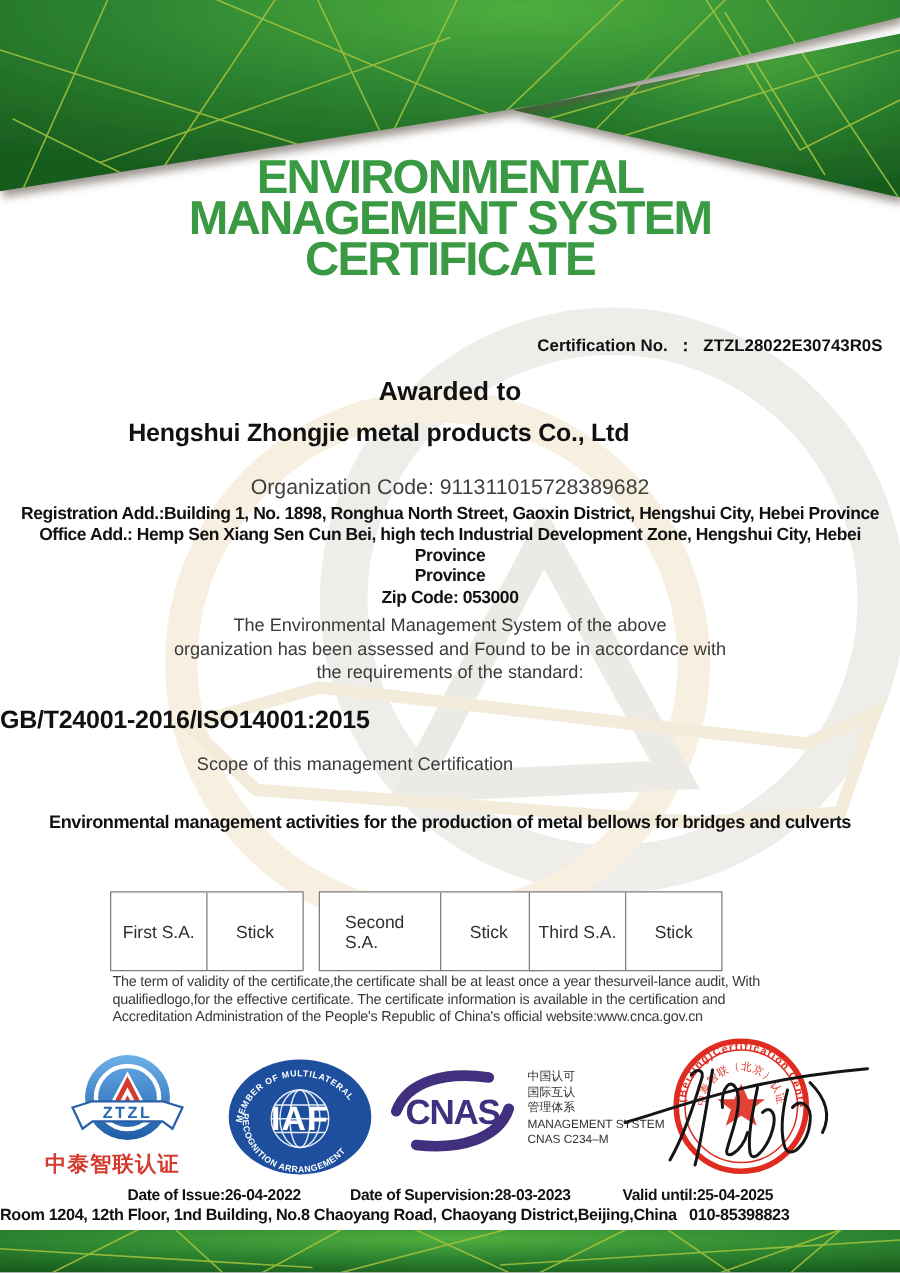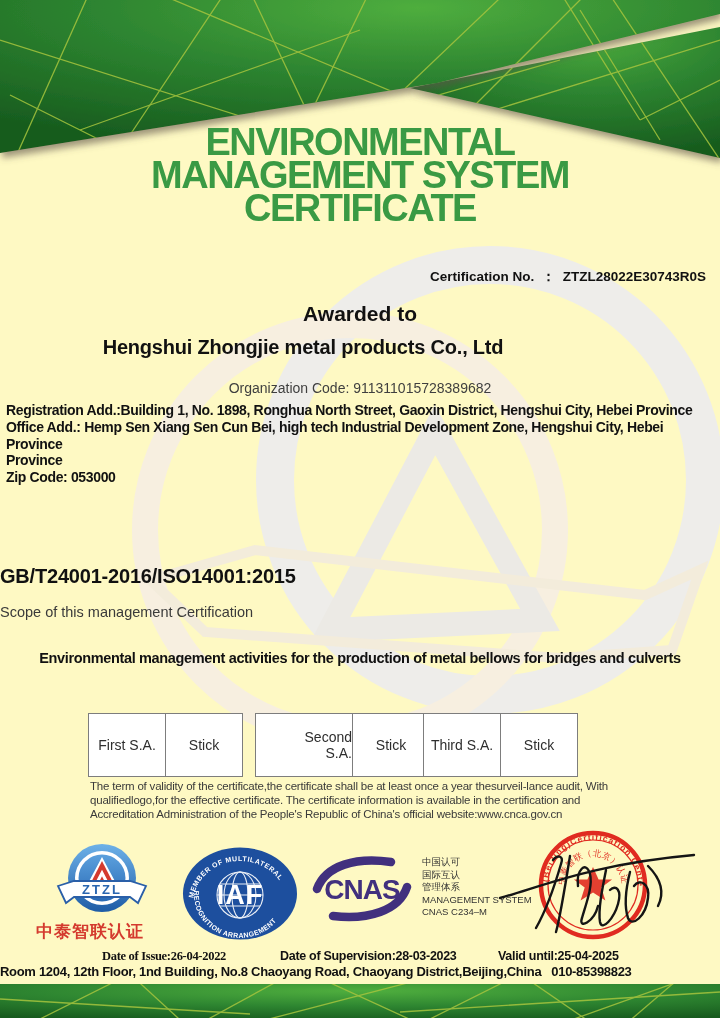--- a/index.html
+++ b/index.html
@@ -1,46 +1,46 @@
 <!DOCTYPE html>
 <html><head>
 <meta charset="utf-8">
 <style>
   html,body{margin:0;padding:0;background:#888;}
   #certificate{
     position:relative;width:720px;height:1018px;margin:0 auto;
-    background:#fef9c3;overflow:hidden;
+    background:#ffffff;overflow:hidden;
     font-family:"Liberation Sans","DejaVu Sans",sans-serif;
     color:#111;
   }
   .abs{position:absolute;}
   
   #header-svg{top:0;left:0;width:720px;height:215px;z-index:2;}
   #footer-svg{top:984px;left:0;width:720px;height:34px;z-index:2;}
   
   #watermark-svg{top:230px;left:0;width:720px;height:560px;z-index:0;}
   
   .title{
     top:126px;left:0;width:720px;text-align:center;z-index:3;
     font-size:38px;font-weight:700;line-height:33px;letter-spacing:-1.5px;
     color:#3a9a44;
   }
   
   .certno{top:268px;right:14px;font-size:13.5px;font-weight:700;z-index:3;white-space:pre;}
   .awarded{top:302px;left:0;width:720px;text-align:center;font-size:21px;font-weight:700;z-index:3;}
   .company{top:336px;left:0;width:606px;text-align:center;font-size:20px;font-weight:700;letter-spacing:-0.2px;z-index:3;}
-  .orgcode{top:380px;left:0;width:720px;text-align:center;font-size:14px;color:#3f3f3f;z-index:3;}
-  .addr{top:402px;left:6px;width:708px;text-align:left;font-size:14px;font-weight:700;line-height:16.8px;letter-spacing:-0.35px;z-index:3;}
+  .orgcode{top:380px;left:0;width:720px;text-align:center;font-size:17px;color:#3f3f3f;z-index:3;}
+  .addr{top:402px;left:6px;width:708px;text-align:center;font-size:14px;font-weight:700;line-height:16.8px;letter-spacing:-0.35px;z-index:3;}
   .statement{top:492px;left:0;width:720px;text-align:center;font-size:14.5px;line-height:18.5px;color:#3a3a3a;z-index:3;}
   .standard{top:565px;left:0;width:720px;text-align:left;font-size:20px;font-weight:700;letter-spacing:-0.2px;z-index:3;}
-  .scope{top:604px;left:0;width:568px;font-size:14.5px;color:#3a3a3a;z-index:3;}
+  .scope{top:604px;left:0;width:568px;text-align:center;font-size:14.5px;color:#3a3a3a;z-index:3;}
   .activities{top:650px;left:0;width:720px;text-align:center;font-size:14.5px;font-weight:700;letter-spacing:-0.35px;z-index:3;}
   
   .box-pair{
-    top:713px;display:flex;background:#fff;border:1px solid #7d7d7d;z-index:3;text-align:right;
+    top:713px;display:flex;background:#fff;border:1px solid #7d7d7d;z-index:3;
   }
   .box-cell{
     width:76px;height:62px;display:flex;align-items:center;justify-content:center;
     font-size:14px;color:#2e2e2e;
   }
   .box-cell:first-child{border-right:1px solid #7d7d7d;}
   #pair-1{left:88px;} #pair-2{left:255px;padding-left:20px;} #pair-3{left:423px;}
   
   .fineprint{
     top:779px;left:90px;width:552px;font-size:11.5px;line-height:14px;
@@ -48,21 +48,21 @@
   }
   
   #ztzl-svg{top:840px;left:52px;width:100px;height:84px;z-index:3;}
   .ztzl-cn{top:920px;left:36px;width:132px;text-align:left;font-size:17px;font-weight:700;color:#d43a2e;letter-spacing:1px;z-index:3;}
   #iaf-svg{top:846px;left:180px;width:120px;height:95px;z-index:3;}
   #cnas-svg{top:856px;left:312px;width:100px;height:66px;z-index:3;}
   .cnas-info{top:856px;left:422px;font-size:9.5px;line-height:12.5px;color:#333;z-index:3;}
   #stamp-svg{top:826px;left:498px;width:200px;height:118px;z-index:3;}
   
   .date-item{top:949px;font-size:12.5px;font-weight:700;letter-spacing:-0.3px;z-index:3;}
-  #date-issue{left:102px;font-family:Liberation Serif, serif;} #date-supervision{left:280px;} #date-valid{left:498px;}
+  #date-issue{left:102px;} #date-supervision{left:280px;} #date-valid{left:498px;}
   .footer-address{
     top:964px;left:0;width:620px;text-align:center;font-size:13px;font-weight:700;
     letter-spacing:-0.3px;white-space:pre;z-index:3;
   }
 </style>
 </head>
 <body>
 
 <div id="certificate">
 
@@ -122,20 +122,25 @@
   <div class="abs company">Hengshui Zhongjie metal products Co., Ltd</div>
   <div class="abs orgcode">Organization Code: 911311015728389682</div>
 
   <div class="abs addr">
     <div>Registration Add.:Building 1, No. 1898, Ronghua North Street, Gaoxin District, Hengshui City, Hebei Province</div>
     <div>Office Add.: Hemp Sen Xiang Sen Cun Bei, high tech Industrial Development Zone, Hengshui City, Hebei Province</div>
     <div>Province</div>
     <div>Zip Code: 053000</div>
   </div>
 
+  <div class="abs statement">
+    <div>The Environmental Management System of the above</div>
+    <div>organization has been assessed and Found to be in accordance with</div>
+    <div>the requirements of the standard:</div>
+  </div>
 
   <div class="abs standard">GB/T24001-2016/ISO14001:2015</div>
   <div class="abs scope">Scope of this management Certification</div>
   <div class="abs activities">Environmental management activities for the production of metal bellows for bridges and culverts</div>
 
   <div class="abs box-pair" id="pair-1">
     <div class="box-cell">First S.A.</div>
     <div class="box-cell">Stick</div>
   </div>
   <div class="abs box-pair" id="pair-2">

